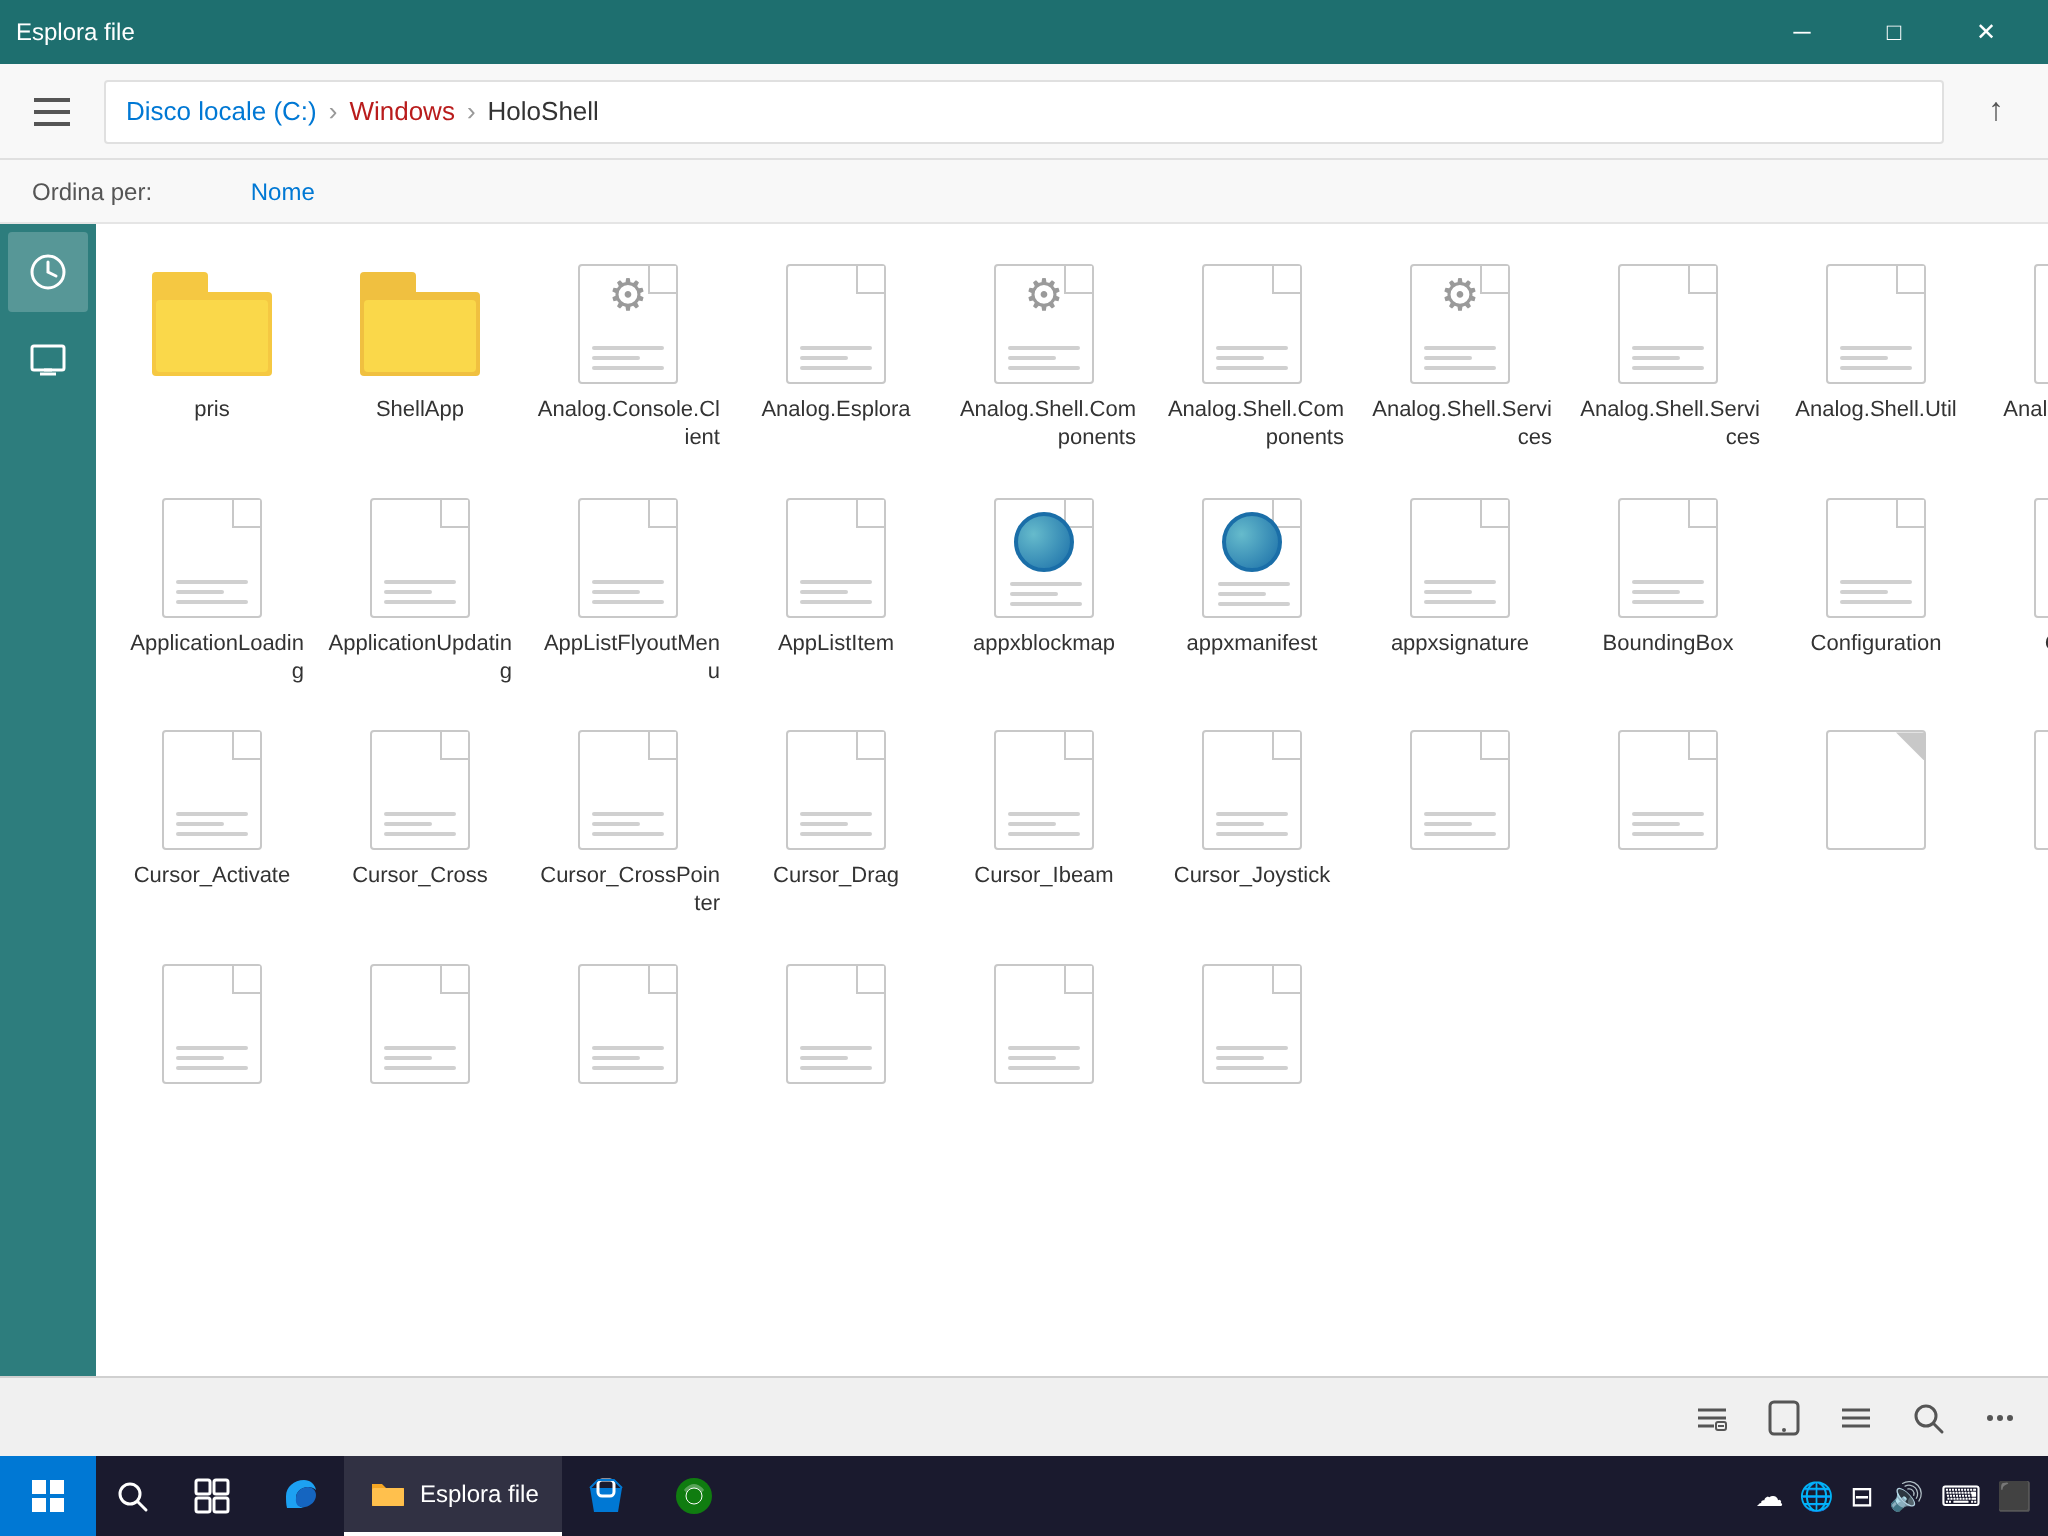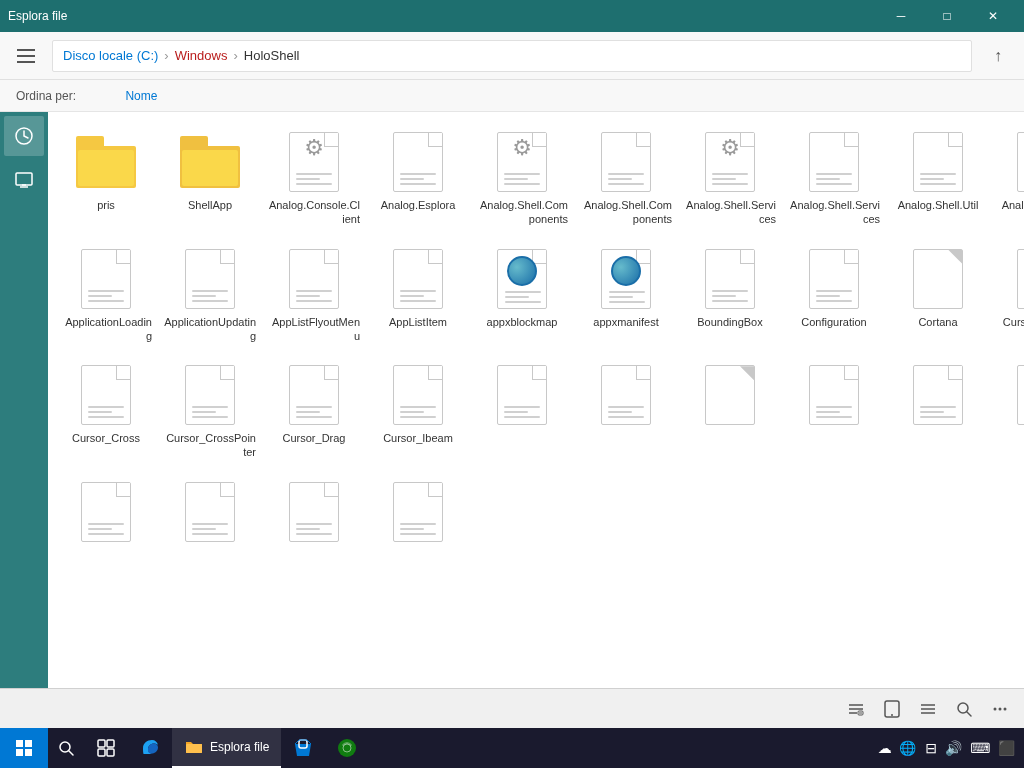--- a/index.html
+++ b/index.html
@@ -606,20 +606,33 @@
     <div class="file-icon">
             <div class="doc-icon">
     <div class="doc-icon-fold"></div>
     <div class="doc-lines">
       <div class="doc-line"></div>
       <div class="doc-line" style="width:24px;"></div>
       <div class="doc-line"></div>
     </div>
   </div>
           </div>
+    <span class="file-name">appxsignature</span>
+  </div>
+        <div class="file-item">
+    <div class="file-icon">
+            <div class="doc-icon">
+    <div class="doc-icon-fold"></div>
+    <div class="doc-lines">
+      <div class="doc-line"></div>
+      <div class="doc-line" style="width:24px;"></div>
+      <div class="doc-line"></div>
+    </div>
+  </div>
+          </div>
     <span class="file-name">BoundingBox</span>
   </div>
         <div class="file-item">
     <div class="file-icon">
             <div class="doc-icon">
     <div class="doc-icon-fold"></div>
     <div class="doc-lines">
       <div class="doc-line"></div>
       <div class="doc-line" style="width:24px;"></div>
       <div class="doc-line"></div>
@@ -694,20 +707,33 @@
             <div class="doc-icon">
     <div class="doc-icon-fold"></div>
     <div class="doc-lines">
       <div class="doc-line"></div>
       <div class="doc-line" style="width:24px;"></div>
       <div class="doc-line"></div>
     </div>
   </div>
           </div>
     <span class="file-name">Cursor_Ibeam</span>
+  </div>
+        <div class="file-item">
+    <div class="file-icon">
+            <div class="doc-icon">
+    <div class="doc-icon-fold"></div>
+    <div class="doc-lines">
+      <div class="doc-line"></div>
+      <div class="doc-line" style="width:24px;"></div>
+      <div class="doc-line"></div>
+    </div>
+  </div>
+          </div>
+    <span class="file-name">Cursor_Joystick</span>
   </div>
         <div class="file-item">
     <div class="file-icon">
             <div class="doc-icon">
     <div class="doc-icon-fold"></div>
     <div class="doc-lines">
       <div class="doc-line"></div>
       <div class="doc-line" style="width:24px;"></div>
       <div class="doc-line"></div>
     </div>

